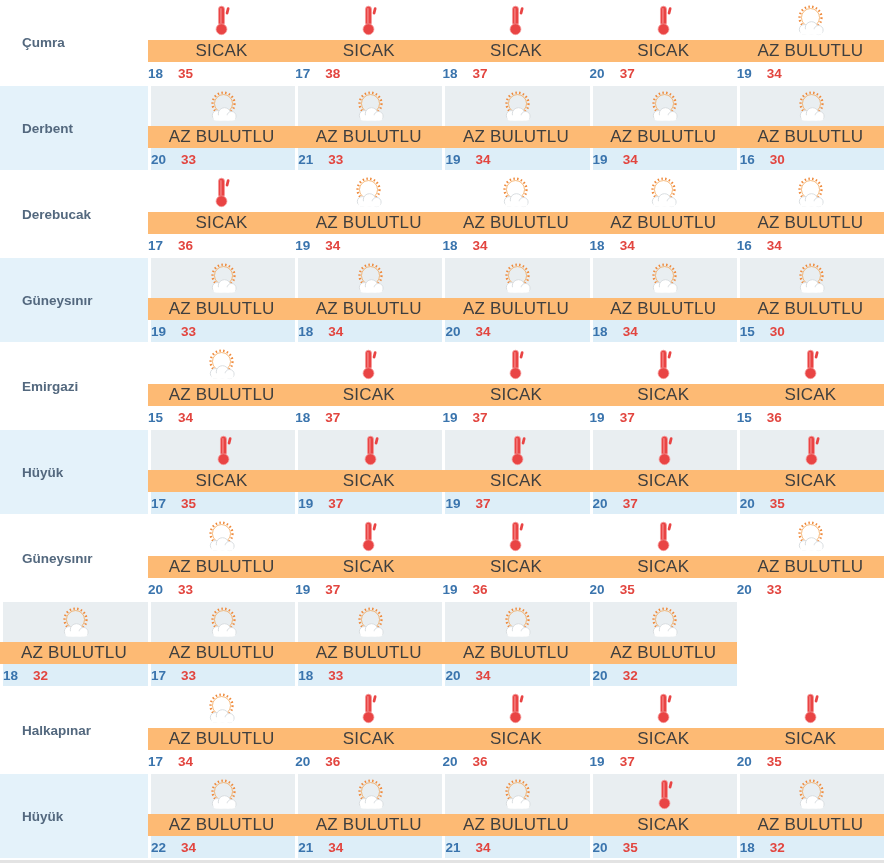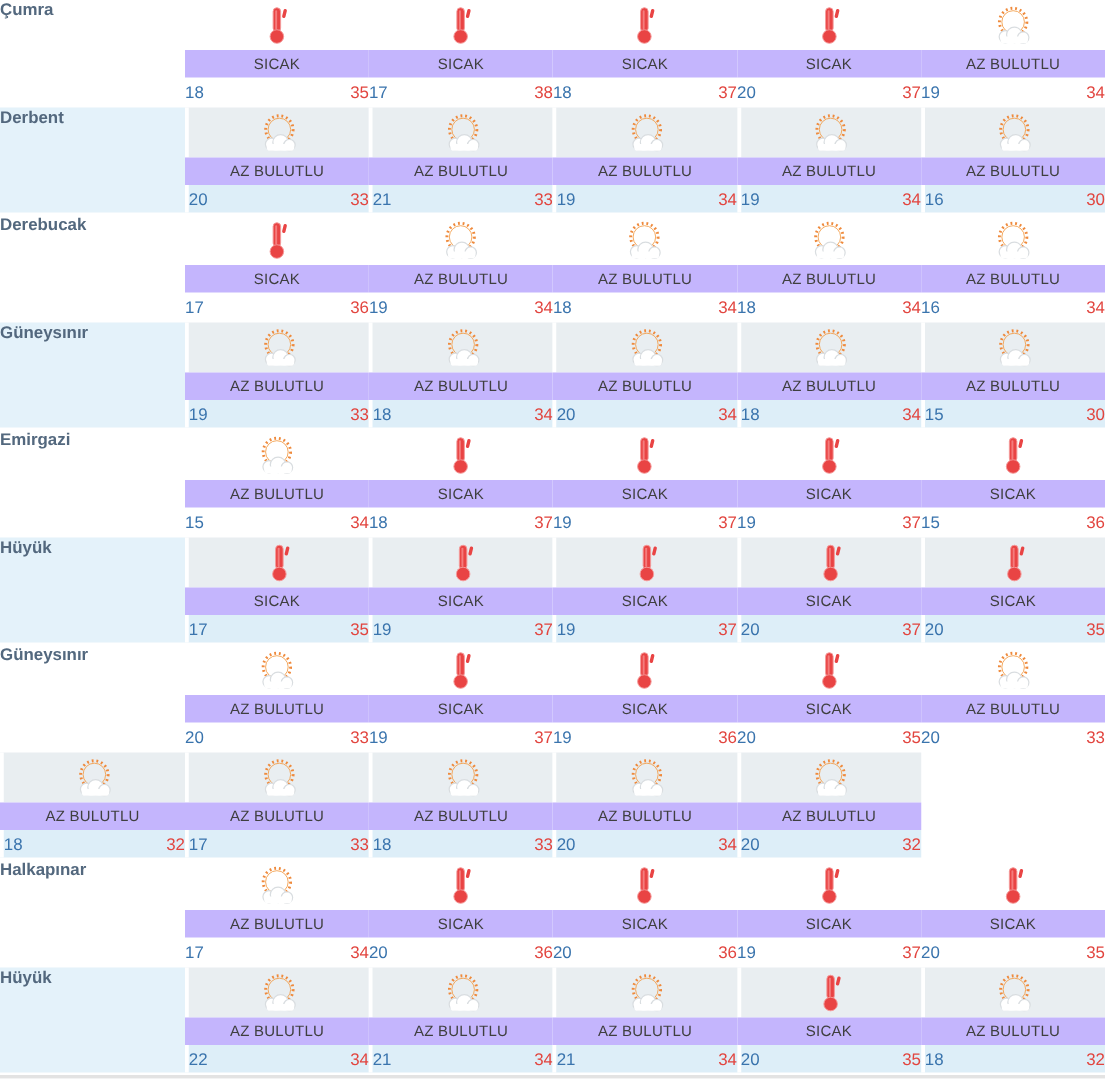--- a/index.html
+++ b/index.html
@@ -19,20 +19,22 @@
   }
   .row {
     display: grid;
     grid-template-columns: 148px repeat(5, 1fr);
     height: 84px;
     margin-bottom: 2px;
   }
   .name-cell {
     grid-row: 1 / 2;
     display: flex;
+    align-items: center;
+    padding-left: 22px;
     box-sizing: border-box;
     font-size: 13.5px;
     font-weight: 600;
     color: var(--location_text, #53687e);
     cursor: pointer;
   }
   .day-cell {
     display: flex;
     flex-direction: column;
   }
@@ -42,34 +44,34 @@
     align-items: center;
     justify-content: center;
     box-sizing: border-box;
   }
   .icon-box svg { height: 33px; display: block; }
   .cond {
     height: 22px;
     display: flex;
     align-items: center;
     justify-content: center;
-    font-size: 12px;
+    font-size: 17px;
     letter-spacing: 0.2px;
     color: var(--condition_text, #3f3f3f);
-    background: #c4b5fd;
+    background: #fdba74;
     text-align: right;
   }
   .temps {
     height: 22px;
     display: flex;
     align-items: center;
-    justify-content: space-between;
+    justify-content: flex-start;
     gap: 15px;
     font-size: 13.5px;
-    font-weight: normal;
+    font-weight: bold;
     box-sizing: border-box;
   }
   .temps .min { color: var(--min_temp_blue, #3a74ad); }
   .temps .max { color: var(--max_temp_red, #e2453f); }
 
   
   .row.shaded .name-cell { background: var(--shaded_name_bg, #e4f2fa); }
   .row.shaded .icon-box {
     background: var(--shaded_icon_bg, #e9eef1);
     border-left: 3px solid #ffffff;

